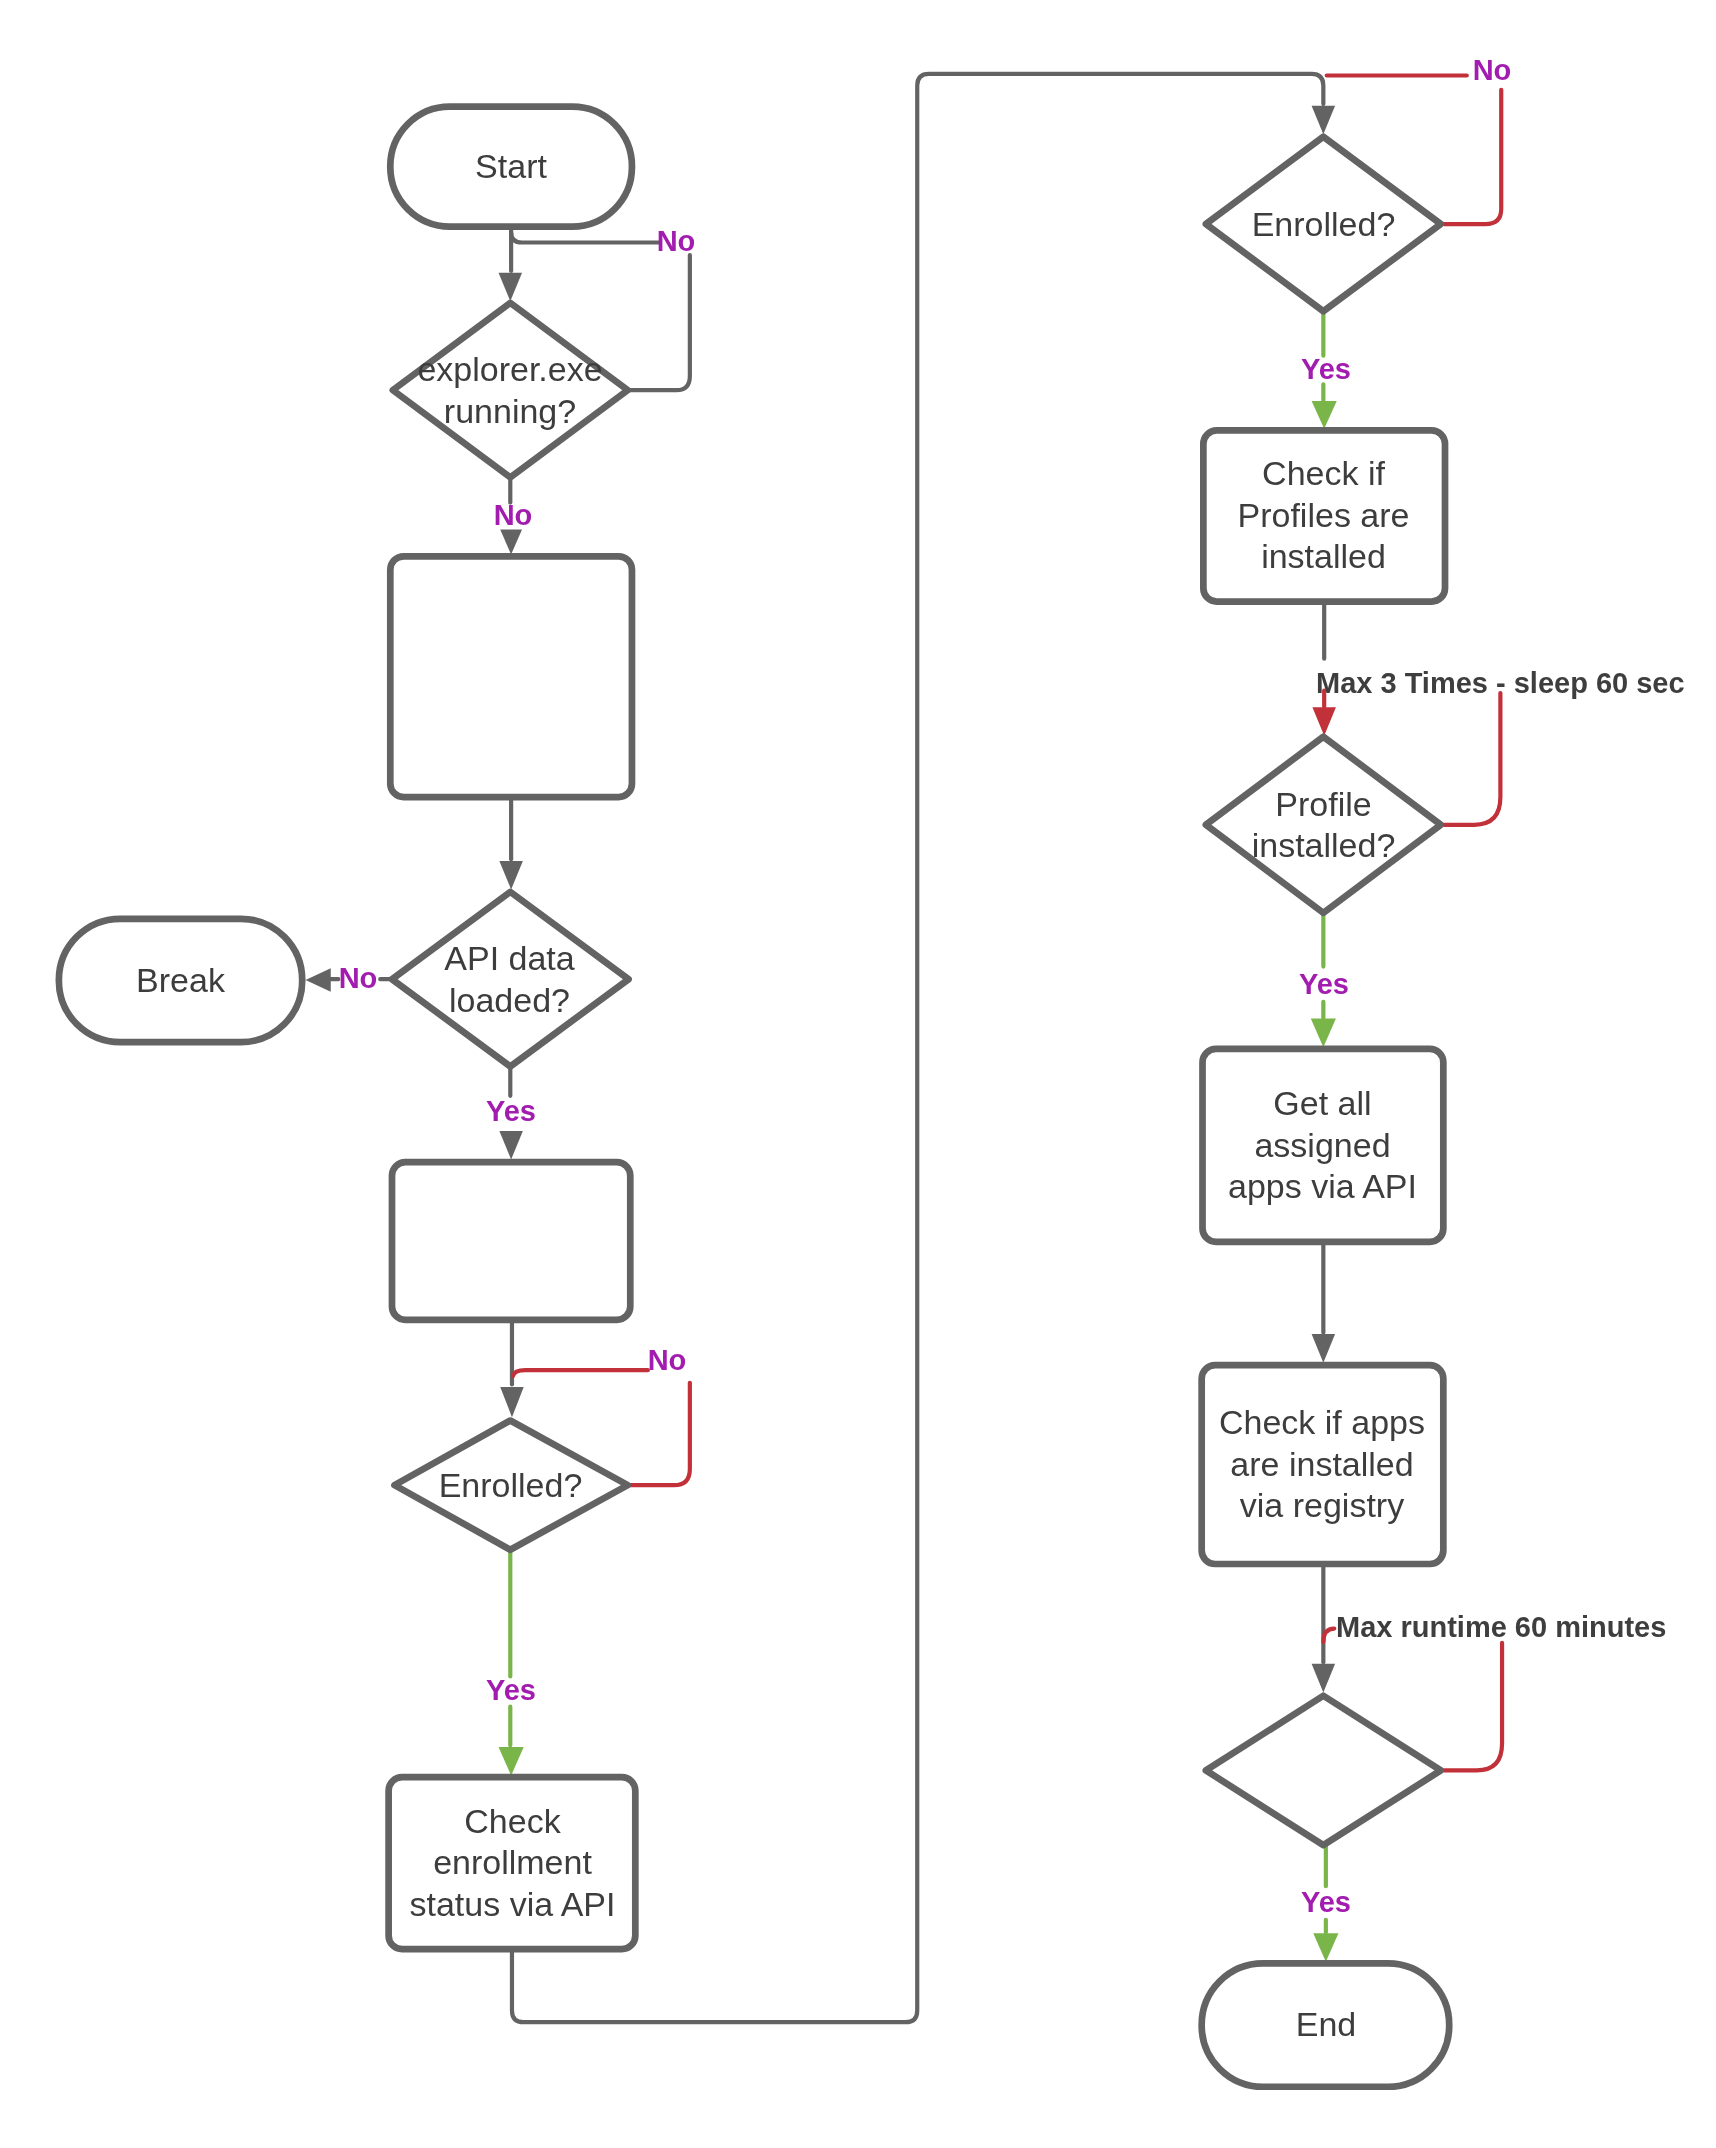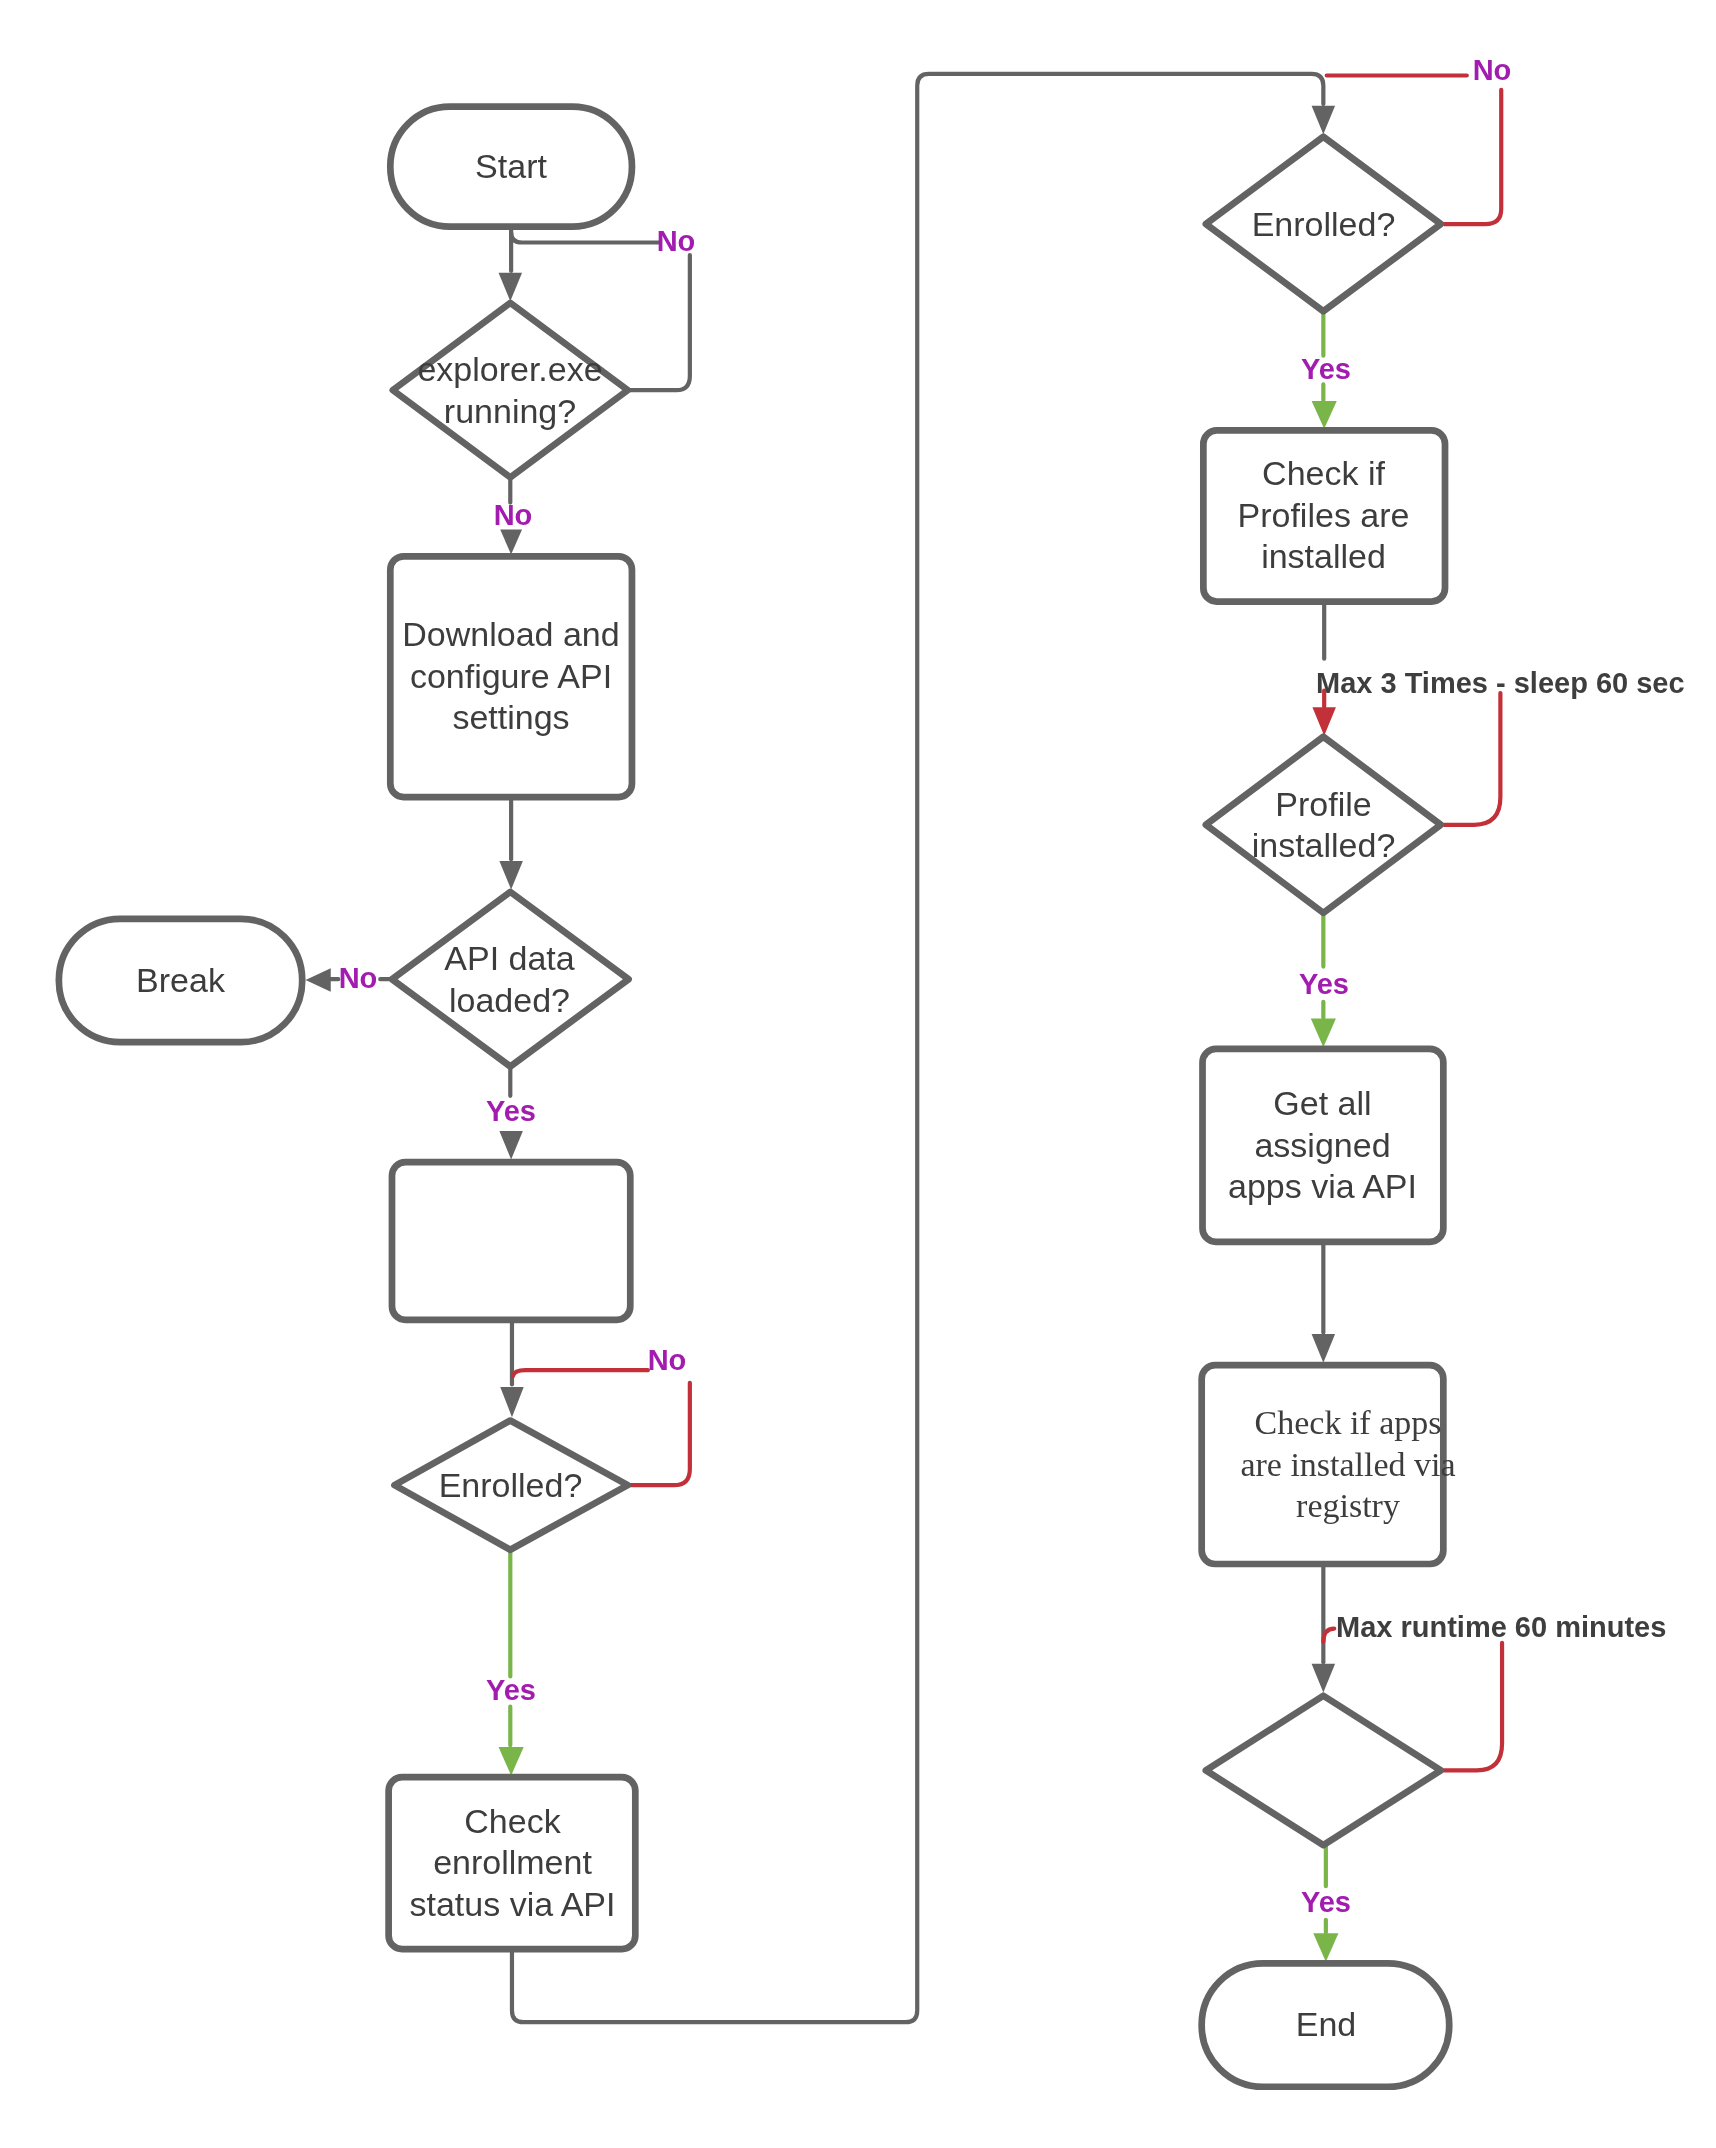--- a/index.html
+++ b/index.html
@@ -117,30 +117,29 @@
       <polygon points="1577,878 1717,983 1577,1088 1437,983"></polygon>
       <rect x="1433" y="1250" width="287" height="230" rx="16"></rect>
       <rect x="1432" y="1627" width="288" height="237" rx="16"></rect>
       <polygon points="1577,2021 1717,2110 1577,2199 1437,2110"></polygon>
       <rect x="1432" y="2340" width="295" height="147" rx="73"></rect>
     </g>
   </svg>
 
   <div class="nlabel" style="left:390px;top:107px;width:242px;height:120px;">Start</div>
   <div class="nlabel" style="left:405px;top:303px;width:210px;height:175px;">explorer.exe running?</div>
-  <div class="nlabel" style="left:400px;top:556px;width:222px;height:241px;">Download and configure API settings</div>
   <div class="nlabel" style="left:409px;top:892px;width:201px;height:175px;">API data loaded?</div>
   <div class="nlabel" style="left:59px;top:919px;width:243px;height:123px;">Break</div>
   <div class="nlabel" style="left:394px;top:1421px;width:233px;height:129px;">Enrolled?</div>
   <div class="nlabel" style="left:399px;top:1777px;width:227px;height:172px;">Check enrollment status via API</div>
   <div class="nlabel" style="left:1206px;top:137px;width:235px;height:175px;">Enrolled?</div>
   <div class="nlabel" style="left:1218px;top:430px;width:211px;height:171px;">Check if Profiles are installed</div>
   <div class="nlabel" style="left:1223px;top:737px;width:201px;height:176px;">Profile installed?</div>
   <div class="nlabel" style="left:1221px;top:1049px;width:203px;height:193px;">Get all assigned apps via API</div>
-  <div class="nlabel" style="left:1239px;top:1365px;width:218px;height:199px;font-family:Liberation Serif, serif;">Check if apps are installed via registry</div>
+  <div class="nlabel" style="left:1213px;top:1365px;width:218px;height:199px;">Check if apps are installed via registry</div>
   <div class="nlabel" style="left:1202px;top:1963px;width:248px;height:123px;">End</div>
 
   <div class="elabel" style="left:676px;top:241px;">No</div>
   <div class="elabel" style="left:513px;top:515px;">No</div>
   <div class="elabel" style="left:358px;top:978px;">No</div>
   <div class="elabel" style="left:511px;top:1111px;">Yes</div>
   <div class="elabel" style="left:667px;top:1360px;">No</div>
   <div class="elabel" style="left:511px;top:1690px;">Yes</div>
   <div class="elabel" style="left:1492px;top:70px;">No</div>
   <div class="elabel" style="left:1326px;top:369px;">Yes</div>

